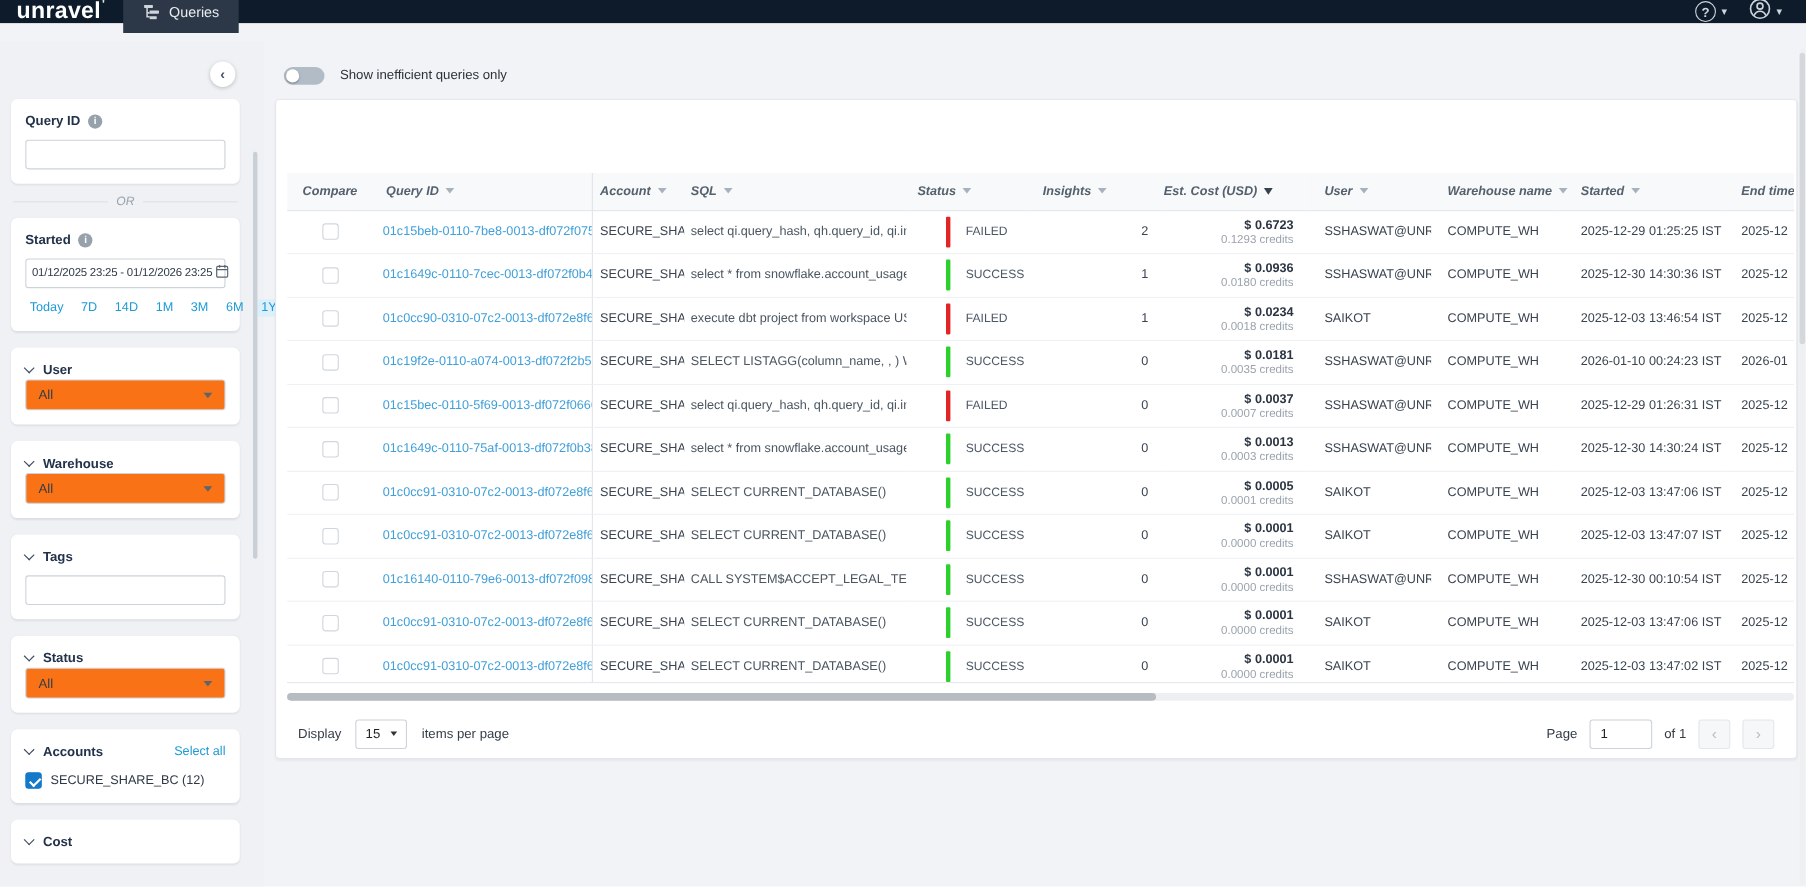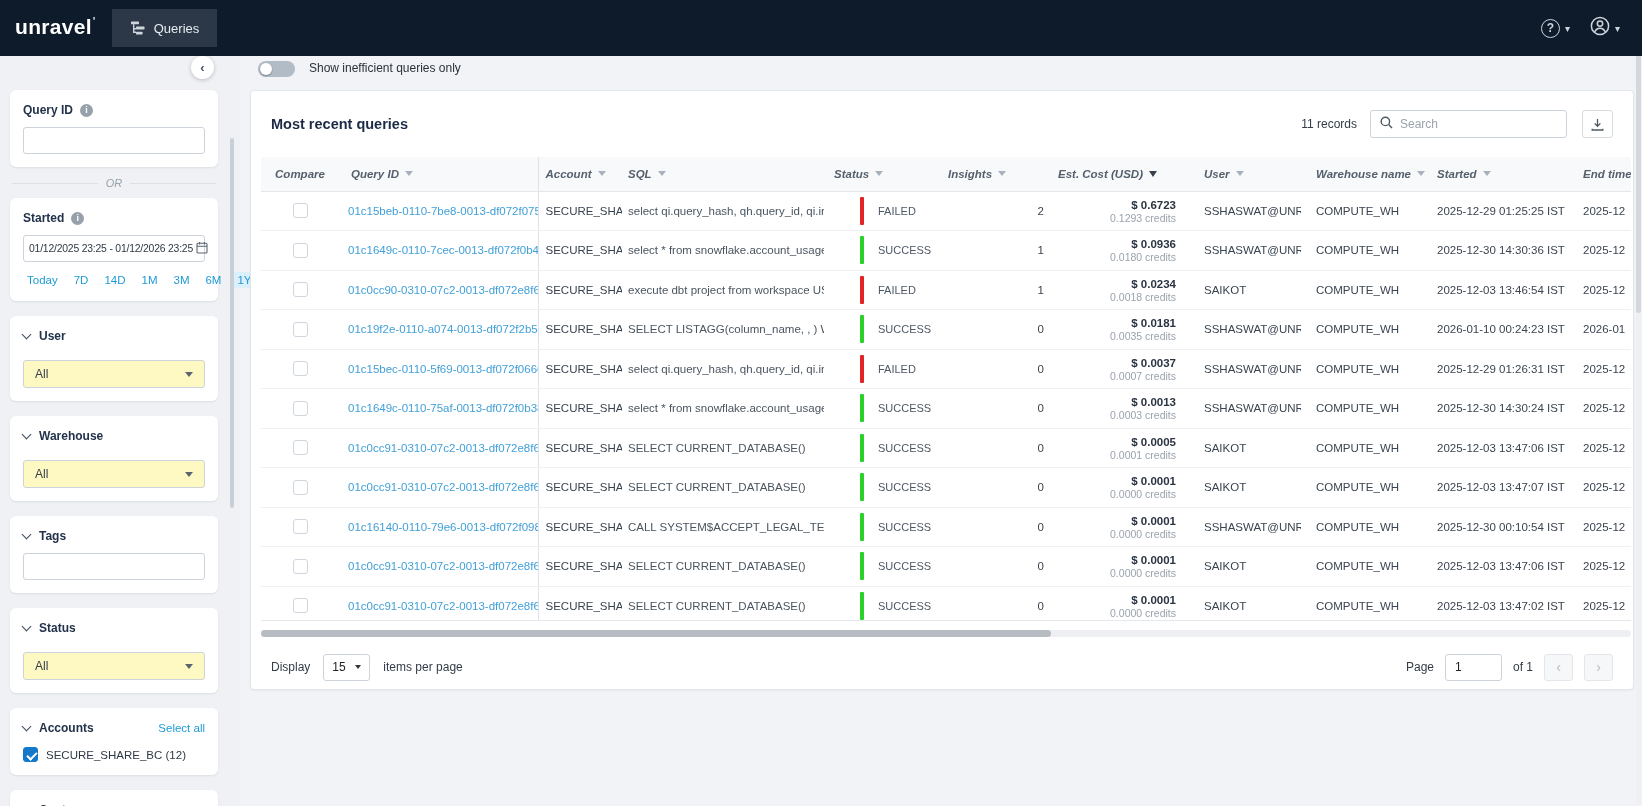--- a/index.html
+++ b/index.html
@@ -1,20 +1,20 @@
 <!DOCTYPE html>
 <html><head>
 <meta charset="utf-8">
 <style>
   * { margin:0; padding:0; box-sizing:border-box; }
   html,body { width:1642px; height:806px; overflow:hidden; }
   body { font-family:"Liberation Sans", sans-serif; background:#f2f3f6; position:relative; }
 
   
-  .navbar { position:absolute; top:0; left:0; right:0; height:56px; background:#0d1b2b; display:flex; align-items:center; z-index:10; }
+  .navbar { position:absolute; top:0; left:0; right:0; height:21px; background:#0d1b2b; display:flex; align-items:center; z-index:10; }
   .logo { color:#ffffff; font-size:21px; font-weight:700; letter-spacing:.3px; padding:0 16px 2px 15px; }
   .logo::after { content:"'"; font-size:11px; vertical-align:top; opacity:.85; margin-left:1px; }
   .nav-tab { height:38px; display:flex; align-items:center; gap:9px; padding:0 18px; background:#2c3847; color:#e8ecf0; font-size:13px; cursor:pointer; }
   .nav-tab svg { display:block; }
   .nav-right { margin-left:auto; display:flex; align-items:center; gap:20px; padding-right:22px; }
   .nav-item { display:flex; align-items:center; gap:5px; cursor:pointer; }
   .circle-icon { width:19px; height:19px; border:1.5px solid #cdd4db; border-radius:50%; color:#cdd4db; font-size:12px; font-weight:700; display:flex; align-items:center; justify-content:center; }
   .nav-caret { color:#cdd4db; font-size:10px; }
 
   
@@ -30,21 +30,21 @@
   .text-input { width:100%; height:27px; border:1px solid #ccd3da; border-radius:3px; margin-top:10px; font-size:12px; padding:0 8px; outline:none; color:#333; background:#fff; }
   .or-divider { display:flex; align-items:center; gap:8px; color:#97a1ab; font-size:11px; margin:-5px 2px 9px;font-style:italic; }
   .or-divider::before, .or-divider::after { content:""; flex:1; height:1px; background:#dde1e6; }
   .date-input { margin-top:10px; height:27px; border:1px solid #ccd3da; border-radius:3px; display:flex; align-items:center; justify-content:space-between; gap:3px; padding:0 5px; cursor:pointer; background:#fff; }
   .date-text { font-size:10.4px; color:#2e3945; letter-spacing:-.2px; white-space:nowrap; }
   .ranges { display:flex; gap:8px; margin-top:10px; font-size:11.5px; color:#1e9ad6; align-items:center; }
   .range { cursor:pointer; padding:2px 4px; border-radius:3px; }
   .range.active { background:#dcf0fb; }
   .section-head { display:flex; align-items:center; gap:9px; font-size:12px; font-weight:700; color:#22324a; }
   .chev { width:7px; height:7px; border-right:1.7px solid #3d4a5e; border-bottom:1.7px solid #3d4a5e; transform:rotate(45deg); margin-top:-3px; flex:none; }
-  .select-box { margin-top:17px; height:28px; border:1px solid #ccd3da; border-radius:3px; display:flex; align-items:center; justify-content:space-between; padding:0 11px; font-size:12px; color:#333c47; cursor:pointer; background:#fef9c3; }
+  .select-box { margin-top:2px; height:28px; border:1px solid #ccd3da; border-radius:3px; display:flex; align-items:center; justify-content:space-between; padding:0 11px; font-size:12px; color:#333c47; cursor:pointer; background:#f97316; }
   .select-caret { width:0; height:0; border-left:4px solid transparent; border-right:4px solid transparent; border-top:5px solid #5a6570; }
   .head-row { display:flex; justify-content:space-between; align-items:center; }
   .select-all { font-size:11.5px; color:#1e9ad6; cursor:pointer; }
   .account-row { display:flex; align-items:center; gap:8px; margin-top:12px; font-size:11.5px; color:#2e3945; }
   .checkbox { width:15px; height:15px; border:1.5px solid #cfd6dd; border-radius:3px; background:#fff; flex:none; position:relative; cursor:pointer; }
   .checkbox.checked { background:#1479c9; border-color:#1479c9; }
   .checkbox.checked::after { content:""; position:absolute; left:4.5px; top:1.5px; width:4px; height:8px; border-right:2px solid #fff; border-bottom:2px solid #fff; transform:rotate(45deg); }
   .side-scroll { position:absolute; top:100px; left:230px; width:4px; height:370px; background:#c9cfd6; border-radius:2px; }
 
   
@@ -256,40 +256,20 @@
 </div>
 
 <div class="toggle-row">
   <div class="toggle">
     <div class="toggle-knob"></div>
   </div>
   <span class="toggle-label">Show inefficient queries only</span>
 </div>
 
 <div class="main-card">
-  <div class="card-header">
-    <div class="card-title">Most recent queries</div>
-    <div class="header-right">
-      <span class="records">11 records</span>
-      <div class="search-box">
-        <span>
-          <svg width="13" height="13" viewBox="0 0 13 13" fill="none" stroke="#4e5863" stroke-width="1.4">
-              <circle cx="5.4" cy="5.4" r="4.2"></circle>
-              <path d="M8.6 8.6 L12 12"></path>
-            </svg>
-        </span>
-        <input placeholder="Search" style="">
-      </div>
-      <div class="download-btn">
-        <svg width="13" height="13" viewBox="0 0 13 13" fill="none" stroke="#4e5863" stroke-width="1.3">
-            <path d="M6.5 1 v7 M3.6 5.4 L6.5 8.3 L9.4 5.4 M1.2 10.8 v1.2 h10.6 v-1.2"></path>
-          </svg>
-      </div>
-    </div>
-  </div>
 
   <div class="table-wrap">
     <table>
       <colgroup>
         <col style="width:78px">
           <col style="width:199px">
           <col style="width:84px">
           <col style="width:202px">
         <col style="width:112px">
           <col style="width:120px">

